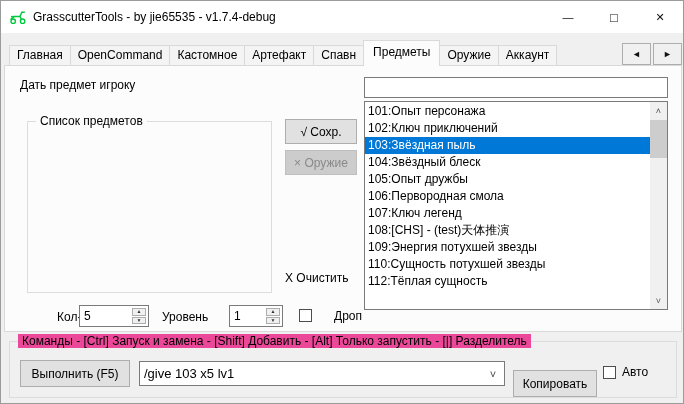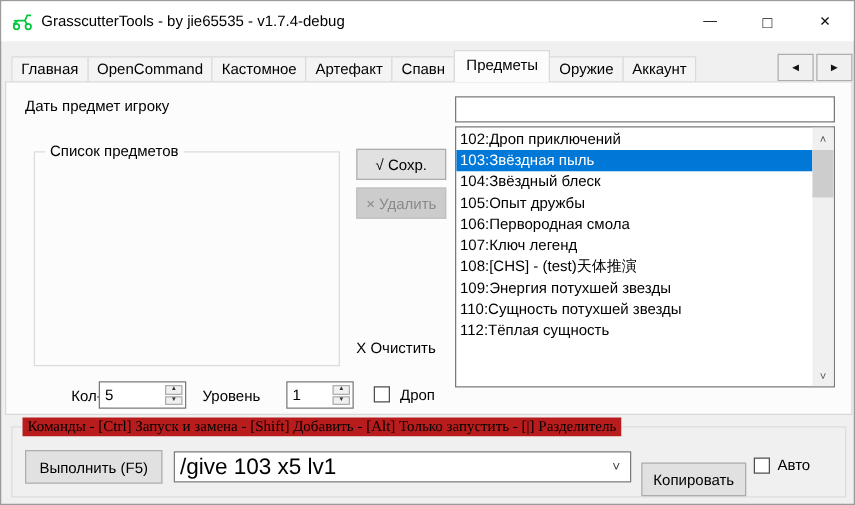--- a/index.html
+++ b/index.html
@@ -75,32 +75,32 @@
   .ud-count { left:74px; width:70px; }
   .ud-level { left:224px; width:54px; }
   .ud-value { position:absolute; left:4px; top:3px; }
   .spin { position:absolute; right:2px; top:2px; bottom:2px; width:14px; display:flex;
           flex-direction:column; gap:1px; }
   .spin-btn { flex:1; background:#f0f0f0; border:1px solid #adadad; font-size:5px; line-height:5px;
               display:flex; align-items:center; justify-content:center; color:#333; padding:0; }
 
   .checkbox { display:inline-block; width:13px; height:13px; background:#fff;
               border:1px solid #4d4d4d; vertical-align:middle; }
-  .cb-drop { position:absolute; left:294px; top:243px; display:flex; align-items:flex-start; gap:8px; }
+  .cb-drop { position:absolute; left:294px; top:243px; display:flex; align-items:flex-start; gap:22px; }
   .cb-auto { position:absolute; left:593px; top:23px; display:flex; align-items:center; gap:6px; }
 
   
   .cmd-group { position:absolute; left:8px; top:340px; width:668px; height:57px;
                border:1px solid #dcdcdc; }
-  .cmd-title { position:absolute; left:8px; top:-8px; background:#b91c1c; padding:0 4px;
-               white-space:nowrap;font-family:Liberation Serif, serif; }
+  .cmd-title { position:absolute; left:8px; top:-8px; background:#ec4899; padding:0 4px;
+               white-space:nowrap; }
   .btn-run { left:10px; top:18px; width:110px; height:27px; }
   .combo { position:absolute; left:129px; top:19px; width:366px; height:25px; background:#fff;
            border:1px solid #7a7a7a; }
-  .combo input { width:calc(100% - 22px); height:100%; border:none; outline:none; font-size:18px;
+  .combo input { width:calc(100% - 22px); height:100%; border:none; outline:none; font-size:13px;
                  font-family:inherit; padding:0 4px; background:transparent; }
   .combo-chevron { position:absolute; right:0; top:0; width:22px; height:100%; display:flex;
                    align-items:center; justify-content:center; color:#444; font-size:11px; }
   .btn-copy { left:503px; top:28px; width:84px; height:27px; }
 </style>
 </head>
 <body>
 
 <div class="window">
 
@@ -136,21 +136,22 @@
   <div class="page">
 
     <div class="hdr-label">Дать предмет игроку</div>
 
     <div class="textbox search-box">
       <input class="plain" type="text" value="" style="">
     </div>
 
     <div class="listbox">
       <div class="rows">
-          <div class="row">102:Дроп приключений</div>
+          <div class="row">101:Опыт персонажа</div>
+          <div class="row">102:Ключ приключений</div>
           <div class="row sel">103:Звёздная пыль</div>
           <div class="row">104:Звёздный блеск</div>
           <div class="row">105:Опыт дружбы</div>
           <div class="row">106:Первородная смола</div>
           <div class="row">107:Ключ легенд</div>
           <div class="row">108:[CHS] - (test)天体推演</div>
           <div class="row">109:Энергия потухшей звезды</div>
           <div class="row">110:Сущность потухшей звезды</div>
           <div class="row">112:Тёплая сущность</div>
         </div>
@@ -159,21 +160,21 @@
         <div class="vs-thumb"></div>
         <div class="vs-arrow down">˅</div>
       </div>
     </div>
 
     <div class="groupbox gb-items">
       <span class="gb-title">Список предметов</span>
     </div>
 
     <button class="btn btn-save">√ Сохр.</button>
-    <button class="btn btn-delete" disabled="">× Удалить</button>
+    <button class="btn btn-delete" disabled="">× Оружие</button>
     <div class="lbl-clear">X Очистить</div>
 
     <div class="bottom-row-label" style="left:32px;margin-left:20px;">Кол-во</div>
     <div class="updown ud-count">
       <span class="ud-value">5</span>
       <span class="spin">
         <button class="spin-btn">▲</button>
         <button class="spin-btn">▼</button>
       </span>
     </div>

